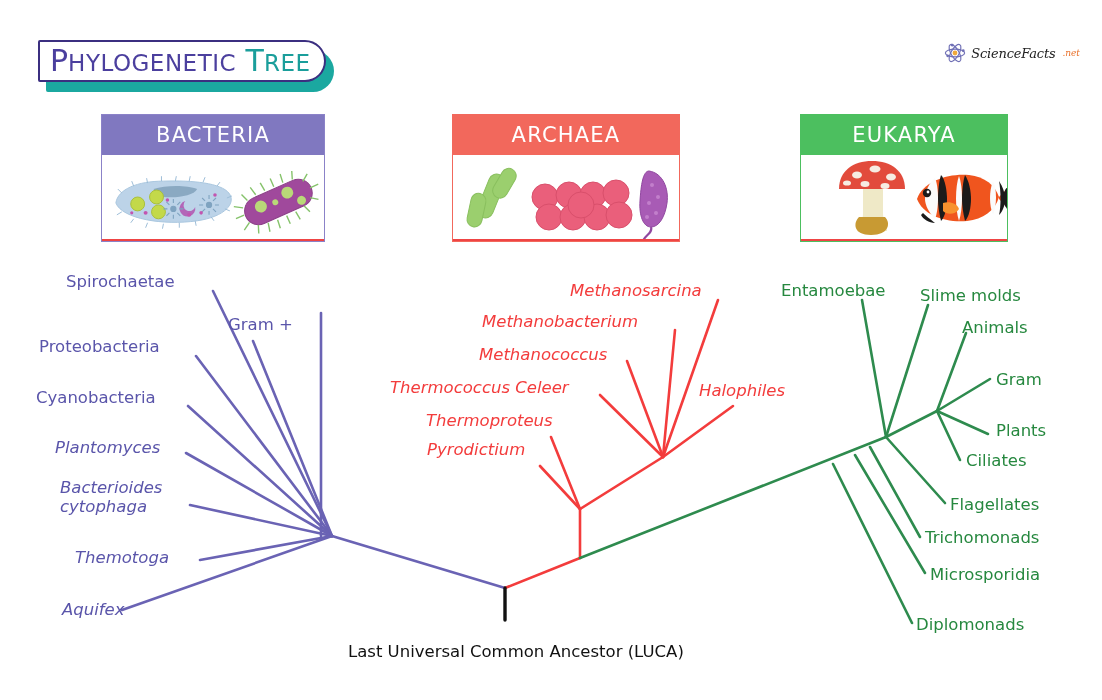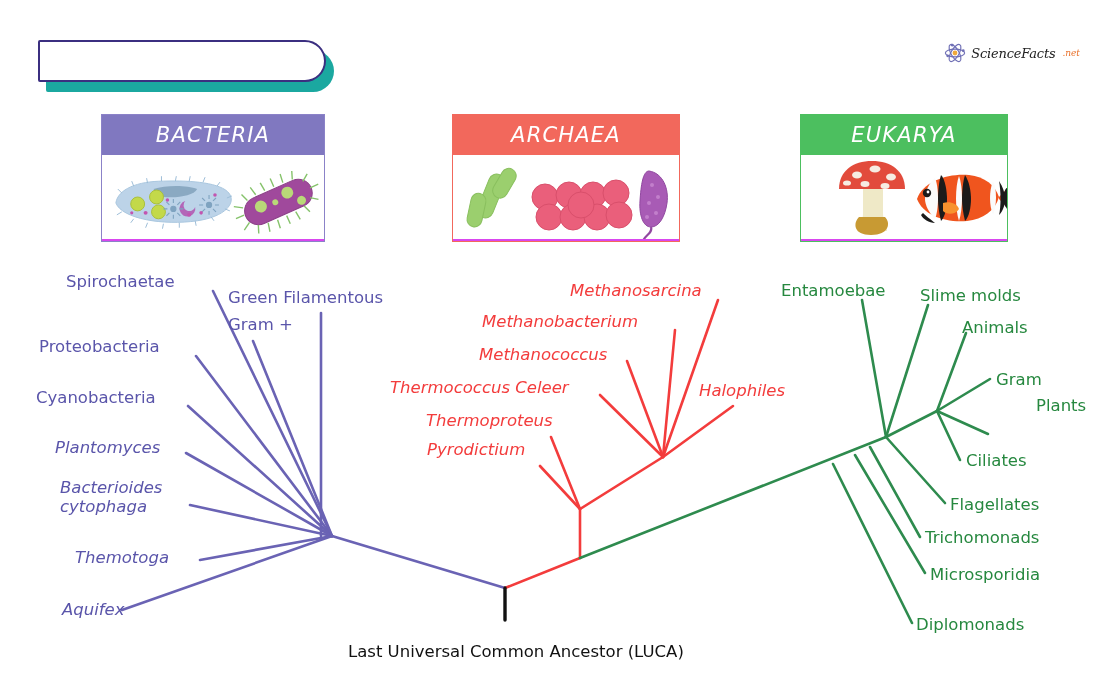--- a/index.html
+++ b/index.html
@@ -86,22 +86,21 @@
     font-style: italic;
     font-size: 9px;
     color: #e8702a;
     margin-left: 2px;
   }
 
   
   .card {
     position: absolute;
     box-sizing: border-box;
-    background: #d946ef;
-    font-style: italic;
+    background: #ef4444;
   }
   .card-header {
     height: 40px;
     display: flex;
     align-items: center;
     justify-content: center;
     color: #ffffff;
     font-size: 21px;
     letter-spacing: 1.2px;
     font-weight: 400;
@@ -152,20 +151,23 @@
     z-index: 2;
   }
 </style>
 </head>
 <body>
 
 <div id="page">
 
   <div id="title-shadow"></div>
   <div id="title-box"></div>
+  <div id="title-text">
+    <span class="t-cap t-purple">P</span><span class="t-small t-purple">HYLOGENETIC</span><span class="t-cap t-purple">&nbsp;</span><span class="t-cap t-teal">T</span><span class="t-small t-teal">REE</span>
+  </div>
 
   <div id="logo">
     <svg id="logo-mark" viewBox="0 0 24 24">
       <ellipse cx="12" cy="12" rx="10.5" ry="4.3" fill="none" stroke="#6f6fb5" stroke-width="1.3"></ellipse>
       <ellipse cx="12" cy="12" rx="10.5" ry="4.3" fill="none" stroke="#6f6fb5" stroke-width="1.3" transform="rotate(60 12 12)"></ellipse>
       <ellipse cx="12" cy="12" rx="10.5" ry="4.3" fill="none" stroke="#6f6fb5" stroke-width="1.3" transform="rotate(120 12 12)"></ellipse>
       <circle cx="12" cy="12" r="2.6" fill="#f0a93a"></circle>
       <circle cx="21" cy="9.5" r="1.5" fill="#6f6fb5"></circle>
       <circle cx="4" cy="15" r="1.5" fill="#6f6fb5"></circle>
       <circle cx="9" cy="3.5" r="1.5" fill="#6f6fb5"></circle>
@@ -373,21 +375,20 @@
       <path d="M855 455 L925 573"></path>
       <path d="M833 464 L912 623"></path>
     </g>
 
     <g id="root-branch">
       <path d="M505 588 L505 620" stroke="#111111" stroke-width="3.4" fill="none" stroke-linecap="round"></path>
     </g>
   </svg>
 
   <div class="tip bact" style="left:66px; top:272px;">Spirochaetae</div>
-  <div class="tip bact" style="left:228px; top:288px;">Green Filamentous</div>
   <div class="tip bact" style="left:228px; top:315px;">Gram +</div>
   <div class="tip bact" style="left:39px; top:337px;">Proteobacteria</div>
   <div class="tip bact" style="left:36px; top:388px;">Cyanobacteria</div>
   <div class="tip bact ital" style="left:55px; top:438px;">Plantomyces</div>
   <div class="tip bact ital two-line" style="left:60px; top:478px;">
     <div>Bacterioides</div>
     <div>cytophaga</div>
   </div>
   <div class="tip bact ital" style="left:75px; top:548px;">Themotoga</div>
   <div class="tip bact ital" style="left:62px; top:600px;">Aquifex</div>
@@ -397,21 +398,21 @@
   <div class="tip arch ital" style="left:479px; top:345px;">Methanococcus</div>
   <div class="tip arch ital" style="left:390px; top:378px;">Thermococcus Celeer</div>
   <div class="tip arch ital" style="left:426px; top:411px;">Thermoproteus</div>
   <div class="tip arch ital" style="left:427px; top:440px;">Pyrodictium</div>
   <div class="tip arch ital" style="left:699px; top:381px;text-align:right;">Halophiles</div>
 
   <div class="tip euk" style="left:781px; top:281px;">Entamoebae</div>
   <div class="tip euk" style="left:920px; top:286px;">Slime molds</div>
   <div class="tip euk" style="left:962px; top:318px;">Animals</div>
   <div class="tip euk" style="left:996px; top:370px;">Gram</div>
-  <div class="tip euk" style="left:996px; top:396px;margin-left:40px;">Plants</div>
+  <div class="tip euk" style="left:996px; top:421px;">Plants</div>
   <div class="tip euk" style="left:966px; top:451px;">Ciliates</div>
   <div class="tip euk" style="left:950px; top:495px;">Flagellates</div>
   <div class="tip euk" style="left:925px; top:528px;">Trichomonads</div>
   <div class="tip euk" style="left:930px; top:565px;text-align:right;">Microsporidia</div>
   <div class="tip euk" style="left:916px; top:615px;">Diplomonads</div>
 
   <div id="luca-label">Last Universal Common Ancestor (LUCA)</div>
 
 </div>
 

